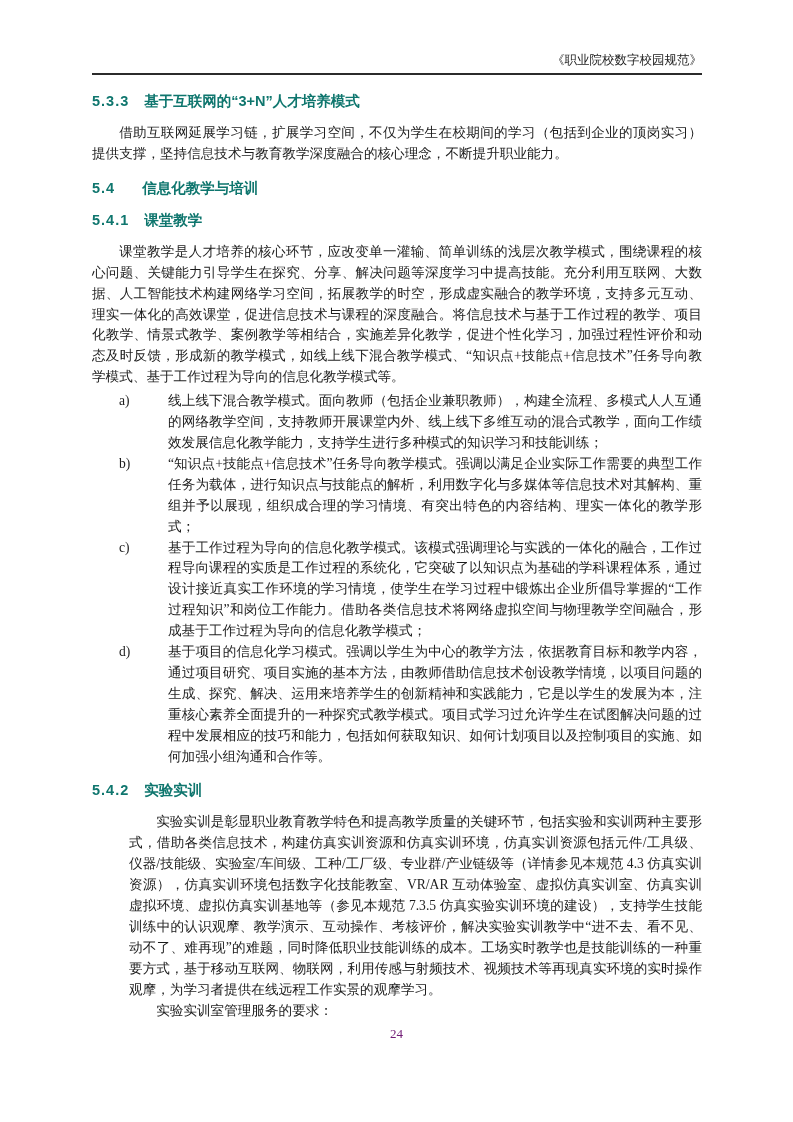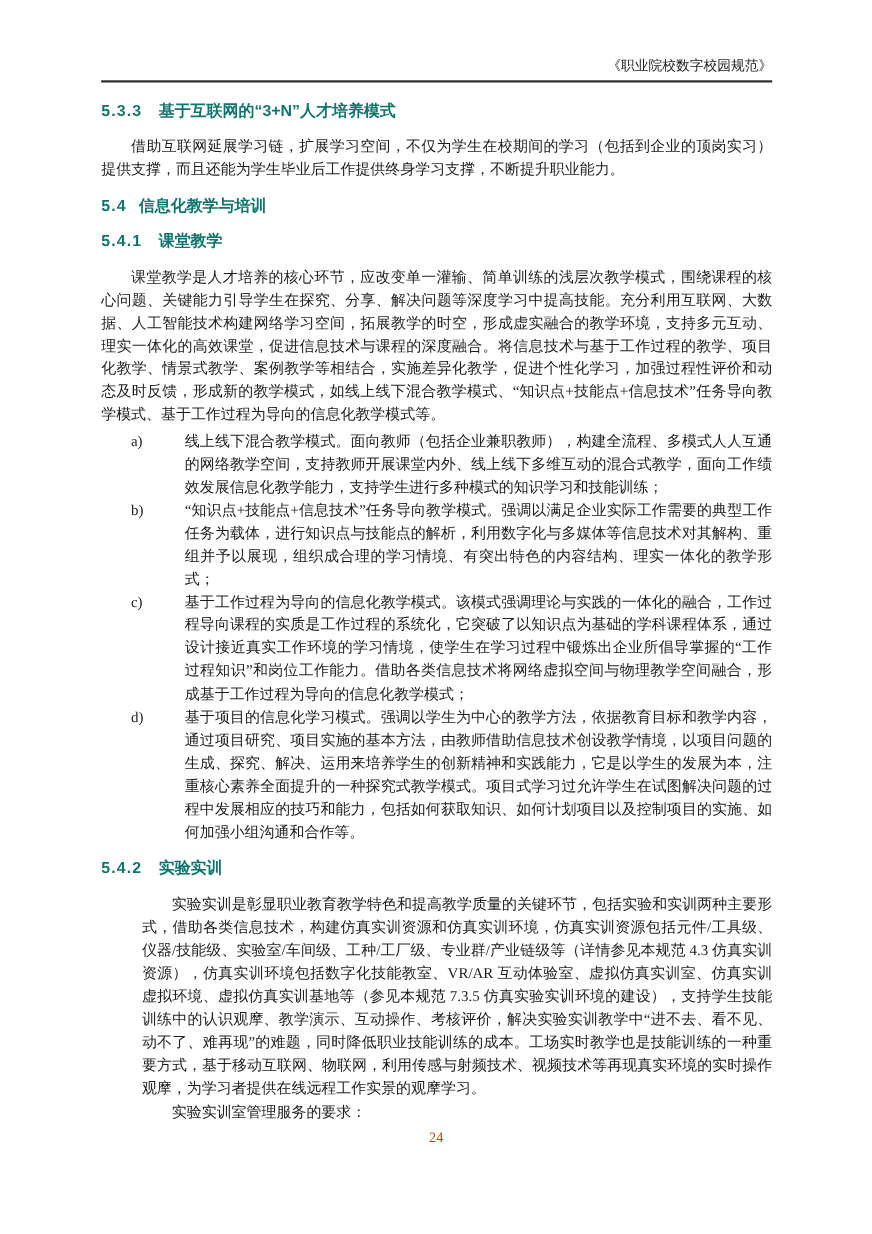--- a/index.html
+++ b/index.html
@@ -79,42 +79,42 @@
     text-align: justify;
     margin-left: 28px;
   }
   .page-footer {
     position: absolute;
     left: 0;
     right: 0;
     top: 1026px;
     text-align: center;
     font-size: 13px;
-    color: #c2410c;
+    color: #701a75;
   }
 </style>
 </head>
 <body>
 
 <div class="page">
 
   <div class="page-header">
     <span>《职业院校数字校园规范》</span>
   </div>
 
   <div class="page-content">
 
     <div class="heading" style="margin-top:8px">
       <span class="h-num">5.3.3</span>
       <span class="h-title">基于互联网的“3+N”人才培养模式</span>
     </div>
-    <p class="para">借助互联网延展学习链，扩展学习空间，不仅为学生在校期间的学习（包括到企业的顶岗实习）提供支撑，而且还能为学生毕业后工作提供终身学习支撑，不断提升职业能力。</p>
+    <p class="para">借助互联网延展学习链，扩展学习空间，不仅为学生在校期间的学习（包括到企业的顶岗实习）提供支撑，坚持信息技术与教育教学深度融合的核心理念，不断提升职业能力。</p>
 
     <div class="heading">
-      <span class="h-num" style="margin-right:7px">5.4</span>
+      <span class="h-num" style="margin-right:23px">5.4</span>
       <span class="h-title">信息化教学与培训</span>
     </div>
 
     <div class="heading">
       <span class="h-num">5.4.1</span>
       <span class="h-title">课堂教学</span>
     </div>
     <p class="para tight">课堂教学是人才培养的核心环节，应改变单一灌输、简单训练的浅层次教学模式，围绕课程的核心问题、关键能力引导学生在探究、分享、解决问题等深度学习中提高技能。充分利用互联网、大数据、人工智能技术构建网络学习空间，拓展教学的时空，形成虚实融合的教学环境，支持多元互动、理实一体化的高效课堂，促进信息技术与课程的深度融合。将信息技术与基于工作过程的教学、项目化教学、情景式教学、案例教学等相结合，实施差异化教学，促进个性化学习，加强过程性评价和动态及时反馈，形成新的教学模式，如线上线下混合教学模式、“知识点+技能点+信息技术”任务导向教学模式、基于工作过程为导向的信息化教学模式等。</p>
 
     <div class="mode-list">

